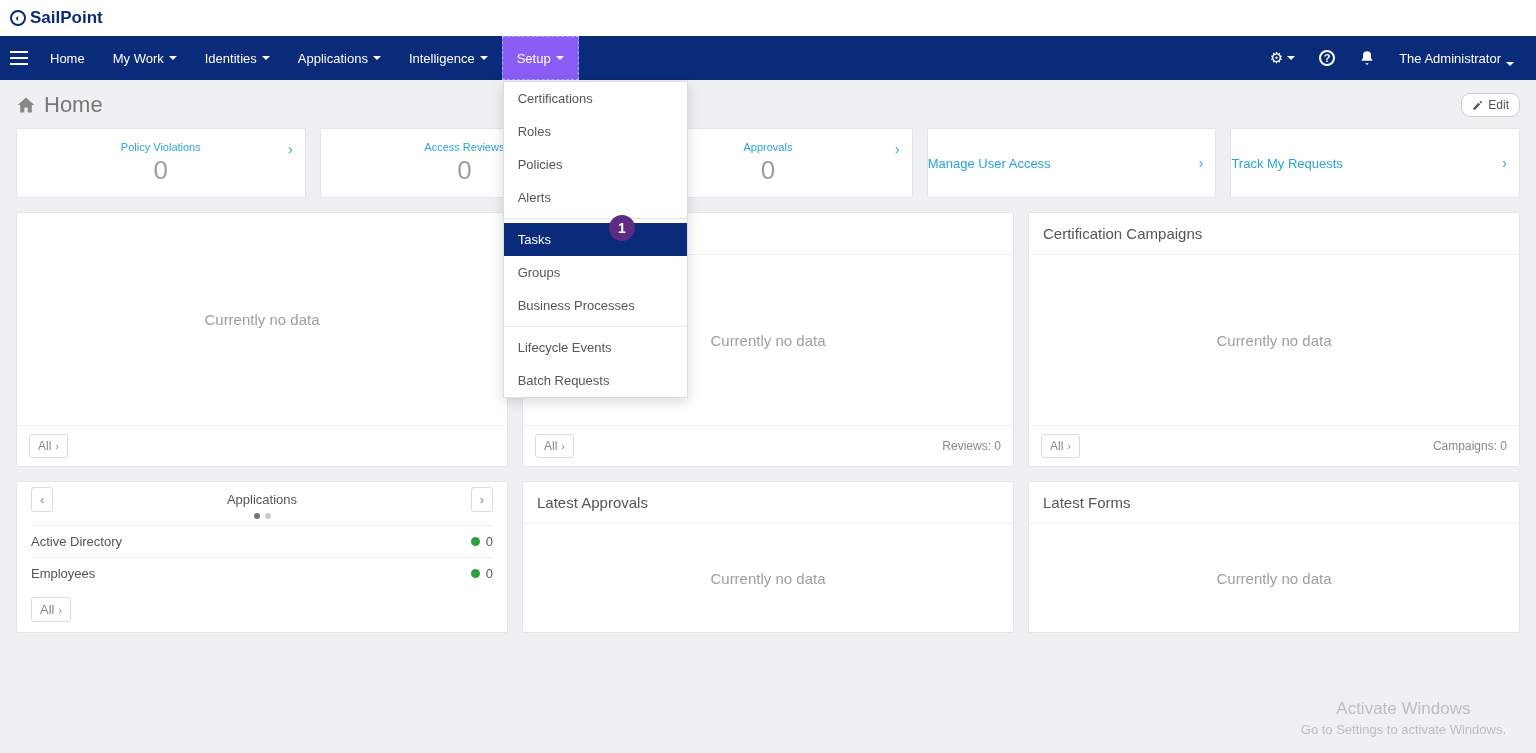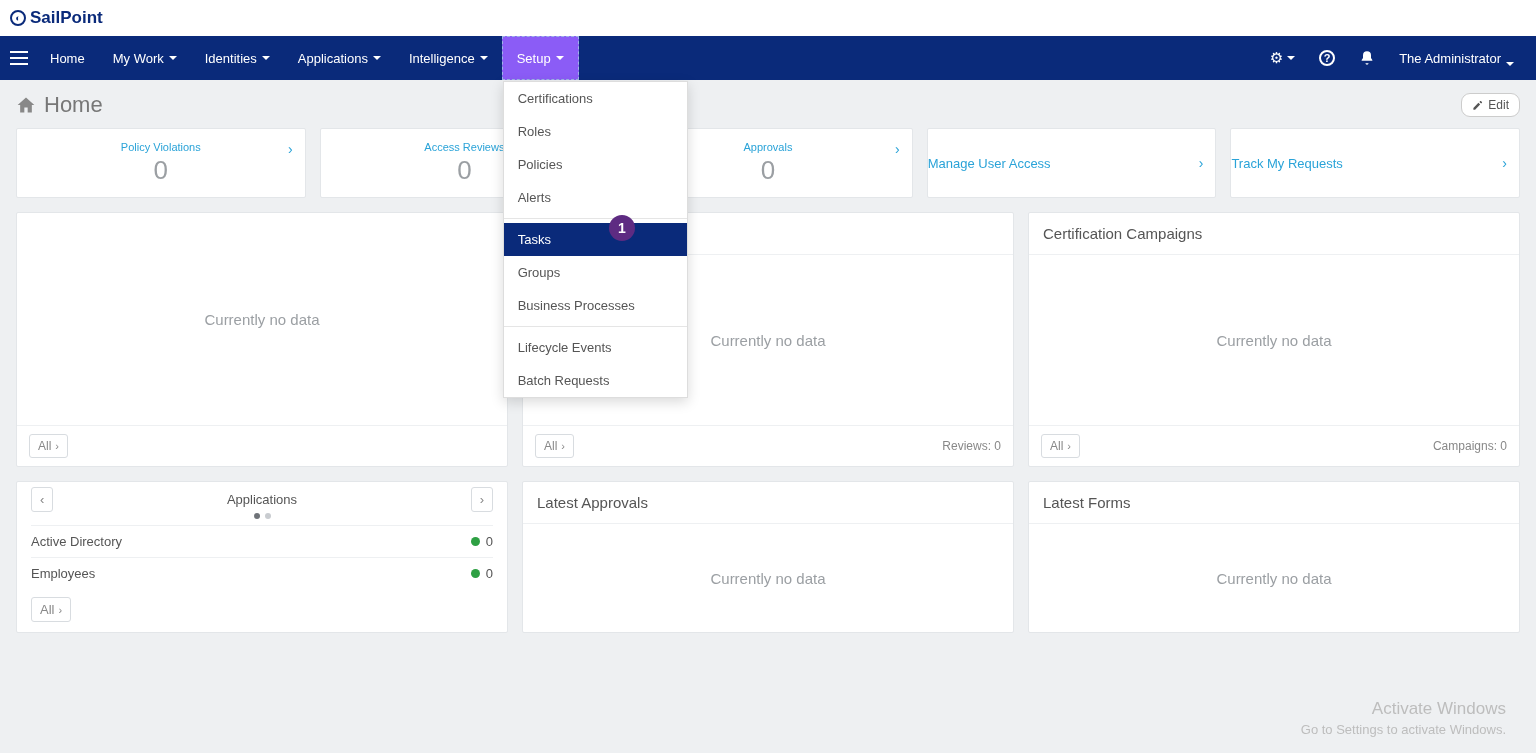--- a/index.html
+++ b/index.html
@@ -186,21 +186,21 @@
     position: absolute;
     width: 26px; height: 26px; border-radius: 50%;
     background: #5e2b82; color: #fff;
     display: flex; align-items: center; justify-content: center;
     font-size: 14px; font-weight: 600;
     z-index: 200;
   }
 
   .watermark {
     position: fixed; right: 30px; bottom: 14px; color: #bdbdbd;
-    font-size: 13px; text-align: right; line-height: 1.4;
+    font-size: 13px; text-align: center; line-height: 1.4;
     pointer-events: none;
   }
   .watermark .title { font-size: 17px; }
 </style>
 </head>
 <body>
 
 <div class="topbar">
   <div class="logo">
     <span class="logo-icon">◐</span>

